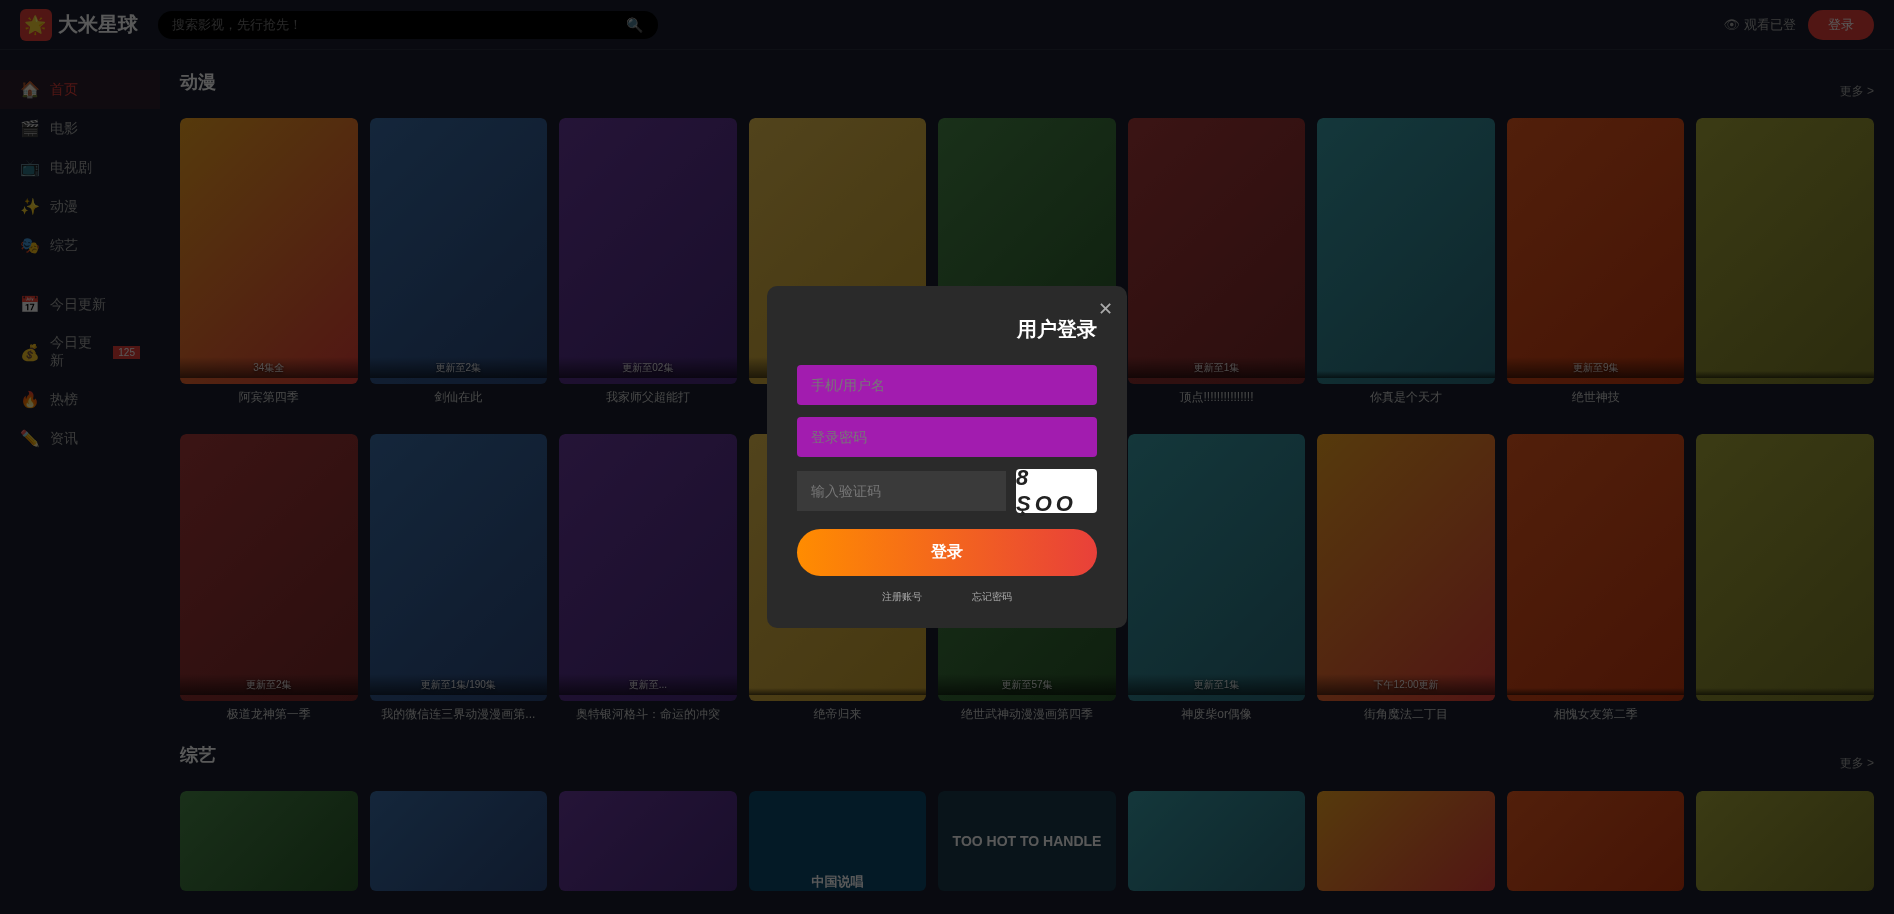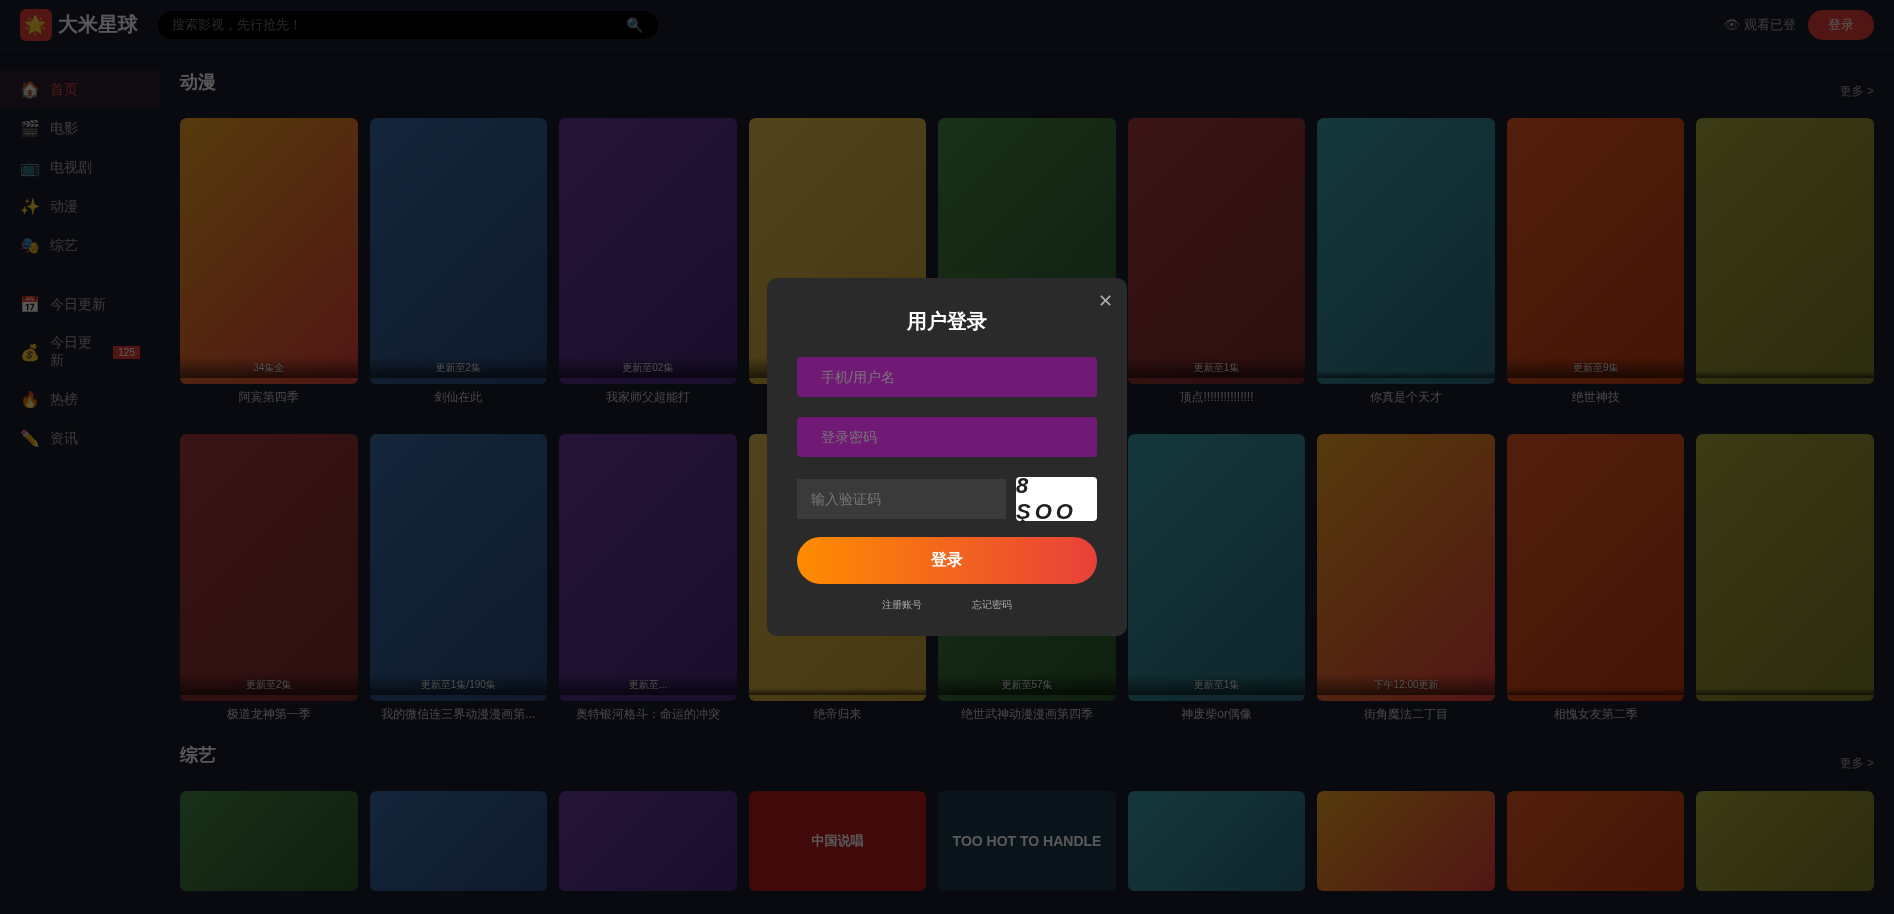--- a/index.html
+++ b/index.html
@@ -225,45 +225,45 @@
       justify-content: center;
     }
     .modal {
       background: #2a2a2a;
       border-radius: 10px;
       width: 360px;
       padding: 30px 30px 24px;
       position: relative;
     }
     .modal-title {
-      text-align: center;
+      text-align: right;
       font-size: 20px;
       color: #fff;
       margin-bottom: 22px;
       font-weight: bold;
     }
     .modal-close {
       position: absolute;
       top: 12px;
       right: 14px;
       color: #aaa;
       font-size: 18px;
       cursor: pointer;
       background: none;
       border: none;
     }
     .modal-input {
       width: 100%;
-      background: #701a75;
+      background: #a21caf;
       border: none;
       border-radius: 4px;
-      padding: 12px 24px;
+      padding: 12px 14px;
       color: #ccc;
       font-size: 14px;
-      margin-bottom: 20px;
+      margin-bottom: 12px;
       outline: none;
     }
     .modal-input::placeholder { color: #777; }
     .captcha-row {
       display: flex;
       gap: 10px;
       margin-bottom: 16px;
       align-items: center;
     }
     .captcha-input {
@@ -552,21 +552,21 @@
             </div>
           <div class="card-title"></div>
         </div>
         <div class="card">
           <div class="variety-card-img">
               <div class="card-bg c3" style="height:100%;"></div>
             </div>
           <div class="card-title"></div>
         </div>
         <div class="card">
-          <div class="variety-card-img" style="background:#b91c1c; display:flex; align-items:center; justify-content:center; border-radius:6px;">
+          <div class="variety-card-img" style="background:#0c4a6e; display:flex; align-items:flex-end; justify-content:center; border-radius:6px;">
             <span style="color:#fff; font-size:13px; font-weight:bold;">中国说唱</span>
           </div>
           <div class="card-title"></div>
         </div>
         <div class="card">
           <div class="variety-card-img" style="background:#1a3a4a; display:flex; align-items:center; justify-content:center; border-radius:6px;">
             <span style="color:#fff; font-size:14px; font-weight:bold; text-align:center;">TOO HOT TO HANDLE</span>
           </div>
           <div class="card-title"></div>
         </div>

